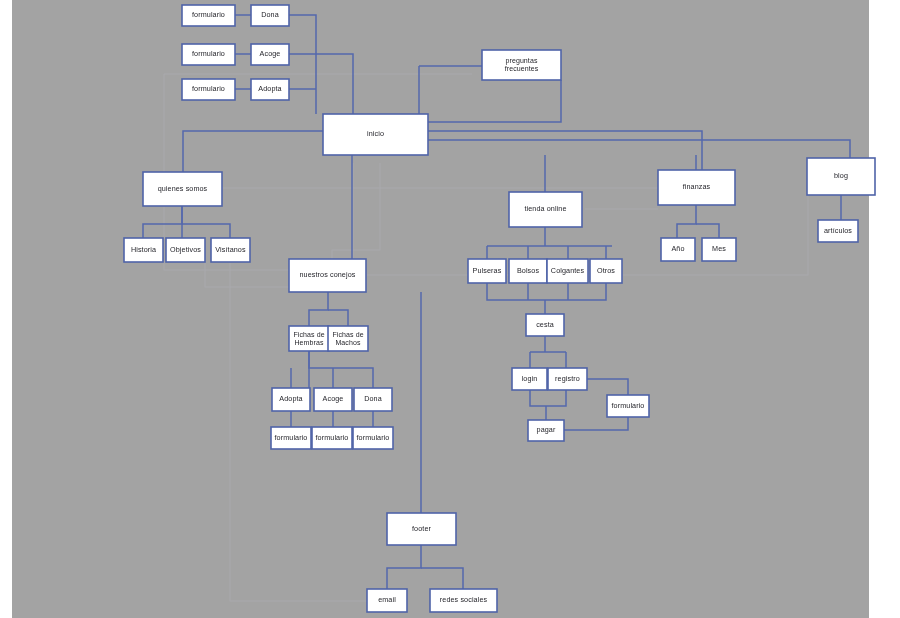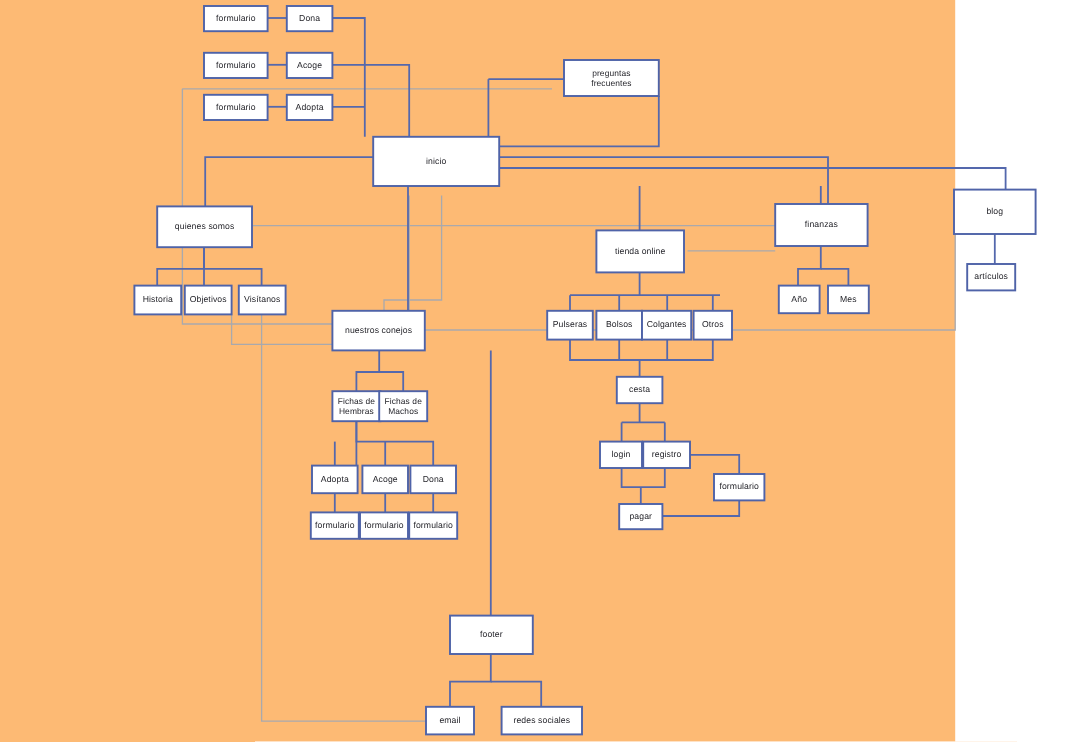--- a/index.html
+++ b/index.html
@@ -9,23 +9,24 @@
     background: #ffffff;
   }
   body {
     width: 900px;
     height: 618px;
     font-family: "Liberation Sans", sans-serif;
     overflow: hidden;
   }
   #diagram-root {
     position: relative;
-    width: 796px;
+    width: 857px;
     height: 618px;
-    background: #fdba74;
+    background: #a3a3a3;
+    margin-left: 12px;
   }
   svg#sitemap-svg {
     display: block;
     width: 900px;
     height: 618px;
   }
   .node-rect {
     fill: #ffffff;
     stroke: #4f63a8;
     stroke-width: 1.6;

